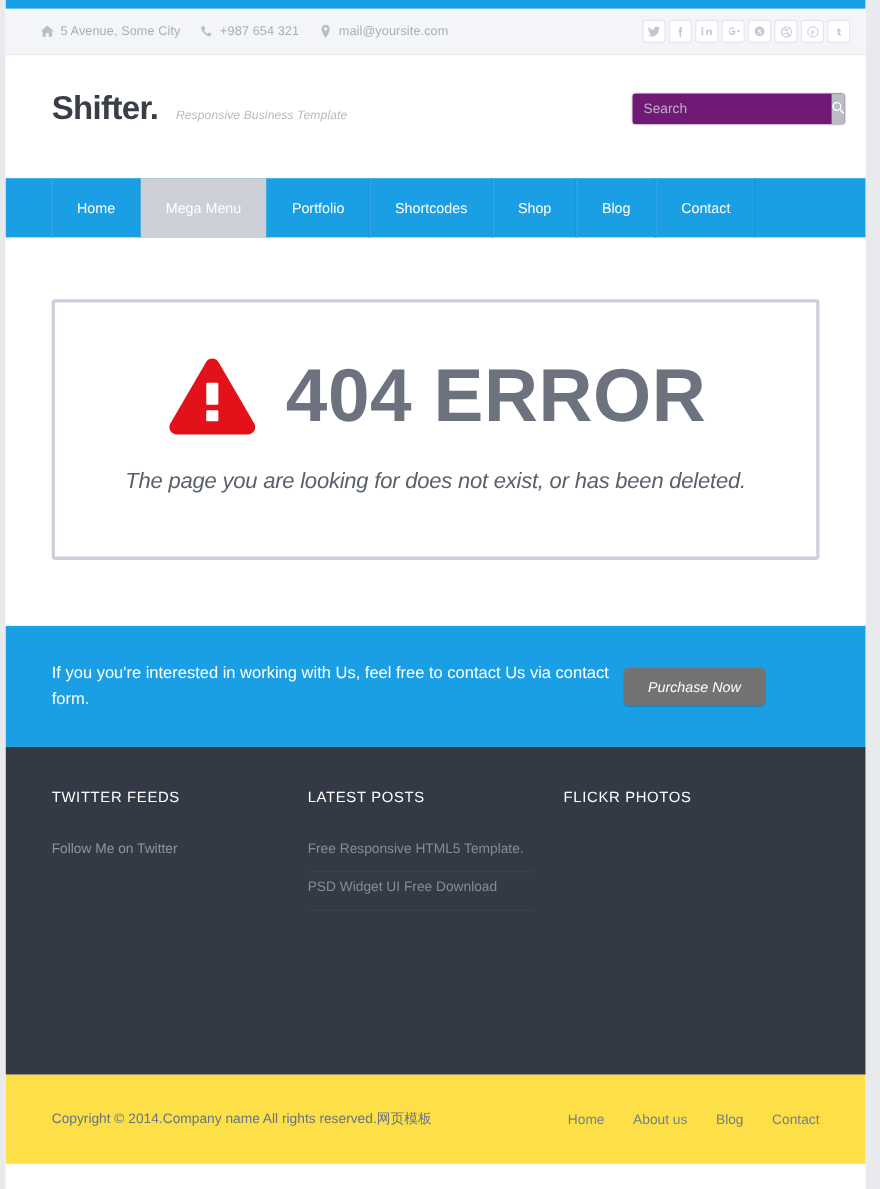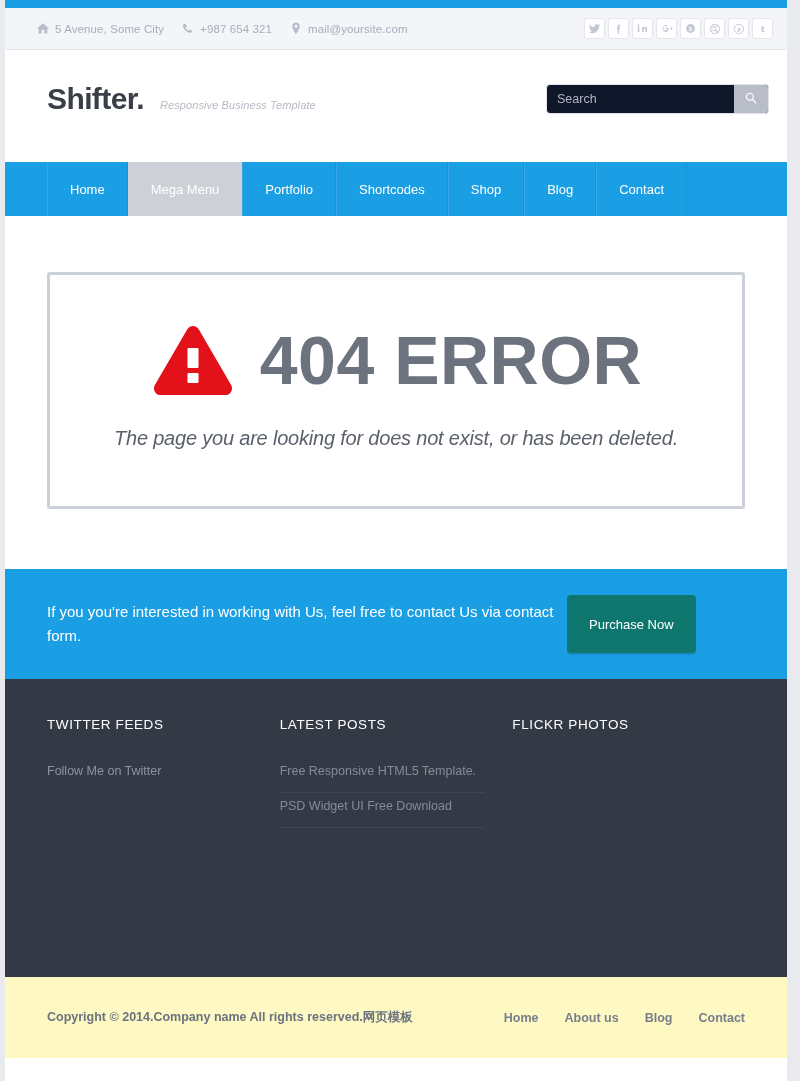--- a/index.html
+++ b/index.html
@@ -94,26 +94,26 @@
   .tagline {
     margin-left: 16px;
     font-size: 11px;
     font-style: italic;
     color: #b6b9c2;
     letter-spacing: 0.1px;
   }
   .search-wrap {
     display: flex;
     align-items: stretch;
-    width: 223px;
+    width: 195px;
     height: 30px;
     border: 1px solid #e1e3e9;
     border-radius: 4px;
     overflow: hidden;
-    background: #0f172a;
+    background: #701a75;
   }
   .search-input {
     flex: 1;
     border: none;
     outline: none;
     padding: 0 10px;
     font-size: 12.5px;
     color: #8e929e;
     font-family: "Liberation Sans", sans-serif;
     background: transparent;
@@ -199,30 +199,31 @@
     padding: 0 30px 0 42px;
   }
   .cta-text {
     color: #ffffff;
     font-size: 15px;
     line-height: 24px;
     max-width: 520px;
     flex: 1;
   }
   .cta-btn {
-    background: #0f766e;
+    background: #737373;
     color: #ffffff;
     border: none;
     border-radius: 4px;
     padding: 0 22px;
-    height: 58px;
+    height: 34px;
     font-size: 13px;
     font-family: "Liberation Sans", sans-serif;
     cursor: pointer;
     box-shadow: 0 2px 0 rgba(0,0,0,0.12);
+    font-style: italic;
   }
 
   
   .footer {
     background: #333a45;
     padding: 38px 42px 40px 42px;
     display: flex;
     min-height: 298px;
   }
   .fcol { flex: 1; padding-right: 28px; }
@@ -247,26 +248,25 @@
   }
   .post-item:first-child { padding-top: 0; }
   .flickr-grid {
     display: flex;
     flex-wrap: wrap;
     gap: 6px;
   }
 
   
   .bottombar {
-    background: #fef9c3;
+    background: #fde047;
     height: 81px;
     display: flex;
     align-items: center;
     padding: 0 42px;
-    font-weight: bold;
   }
   .copyright {
     flex: 1;
     color: #6b7280;
     font-size: 12.5px;
   }
   .bottom-links {
     display: flex;
     gap: 26px;
   }

